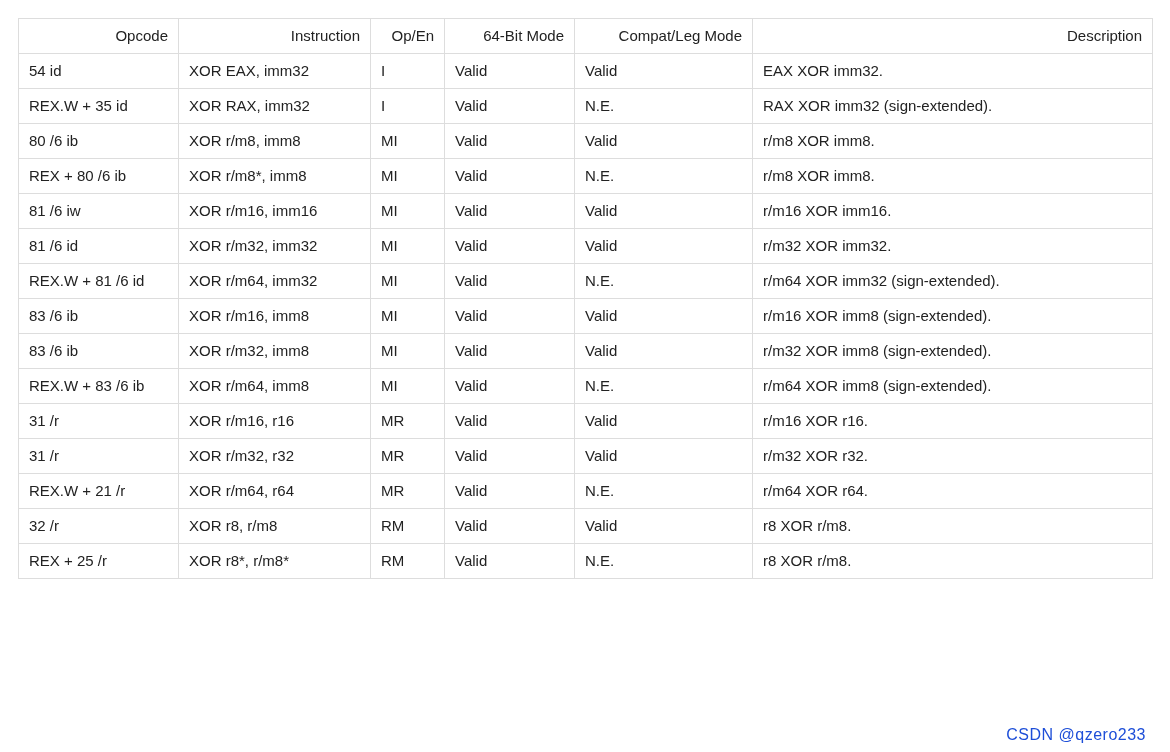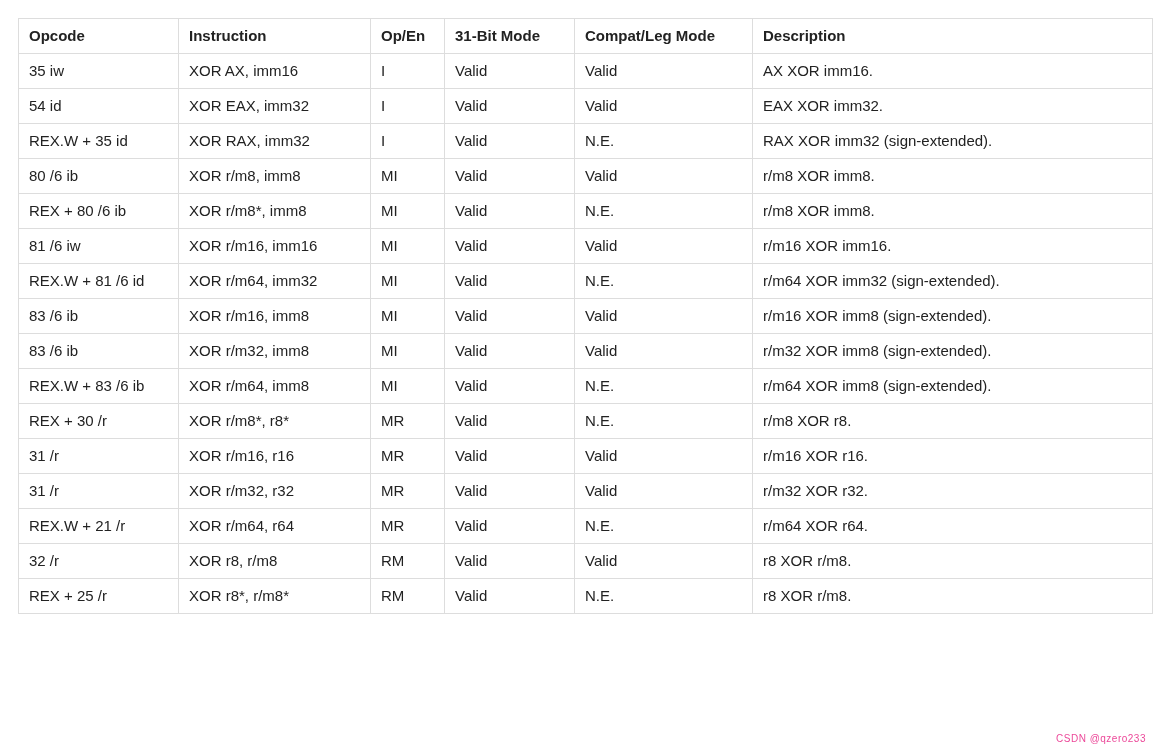--- a/index.html
+++ b/index.html
@@ -18,36 +18,36 @@
   th, td {
     border: 1px solid #ddd;
     padding: 5px 10px;
     text-align: left;
     vertical-align: middle;
     line-height: 1.6;
     overflow: hidden;
     white-space: nowrap;
   }
   th {
-    font-weight: 700;
-    text-align: left;
+    font-weight: 400;
+    text-align: right;
     background: #fff;
   }
   col.opcode     { width: 160px; }
   col.instr      { width: 192px; }
   col.opEn       { width: 74px;  }
   col.mode64     { width: 130px; }
   col.compat     { width: 178px; }
   col.desc       { width: 400px; }
   .watermark {
     position: fixed;
     right: 24px;
     bottom: 8px;
-    font-size: 10px;
-    color: #ec4899;
+    font-size: 16px;
+    color: #1d4ed8;
     letter-spacing: 0.5px;
     user-select: none;
     pointer-events: none;
   }
 </style>
 </head>
 <body>
 
 <table>
   <colgroup>
@@ -56,34 +56,26 @@
       <col class="opEn">
     <col class="mode64">
       <col class="compat">
       <col class="desc">
   </colgroup>
   <thead>
     <tr>
       <th>Opcode</th>
       <th>Instruction</th>
       <th>Op/En</th>
-      <th>31-Bit Mode</th>
+      <th>64-Bit Mode</th>
       <th>Compat/Leg Mode</th>
       <th>Description</th>
     </tr>
   </thead>
   <tbody id="rows">
-      <tr>
-        <td>35 iw</td>
-        <td>XOR AX, imm16</td>
-        <td>I</td>
-        <td>Valid</td>
-        <td>Valid</td>
-        <td>AX XOR imm16.</td>
-      </tr>
       <tr>
         <td>54 id</td>
         <td>XOR EAX, imm32</td>
         <td>I</td>
         <td>Valid</td>
         <td>Valid</td>
         <td>EAX XOR imm32.</td>
       </tr>
       <tr>
         <td>REX.W + 35 id</td>
@@ -111,20 +103,28 @@
       </tr>
       <tr>
         <td>81 /6 iw</td>
         <td>XOR r/m16, imm16</td>
         <td>MI</td>
         <td>Valid</td>
         <td>Valid</td>
         <td>r/m16 XOR imm16.</td>
       </tr>
       <tr>
+        <td>81 /6 id</td>
+        <td>XOR r/m32, imm32</td>
+        <td>MI</td>
+        <td>Valid</td>
+        <td>Valid</td>
+        <td>r/m32 XOR imm32.</td>
+      </tr>
+      <tr>
         <td>REX.W + 81 /6 id</td>
         <td>XOR r/m64, imm32</td>
         <td>MI</td>
         <td>Valid</td>
         <td>N.E.</td>
         <td>r/m64 XOR imm32 (sign-extended).</td>
       </tr>
       <tr>
         <td>83 /6 ib</td>
         <td>XOR r/m16, imm8</td>
@@ -141,28 +141,20 @@
         <td>Valid</td>
         <td>r/m32 XOR imm8 (sign-extended).</td>
       </tr>
       <tr>
         <td>REX.W + 83 /6 ib</td>
         <td>XOR r/m64, imm8</td>
         <td>MI</td>
         <td>Valid</td>
         <td>N.E.</td>
         <td>r/m64 XOR imm8 (sign-extended).</td>
-      </tr>
-      <tr>
-        <td>REX + 30 /r</td>
-        <td>XOR r/m8*, r8*</td>
-        <td>MR</td>
-        <td>Valid</td>
-        <td>N.E.</td>
-        <td>r/m8 XOR r8.</td>
       </tr>
       <tr>
         <td>31 /r</td>
         <td>XOR r/m16, r16</td>
         <td>MR</td>
         <td>Valid</td>
         <td>Valid</td>
         <td>r/m16 XOR r16.</td>
       </tr>
       <tr>

